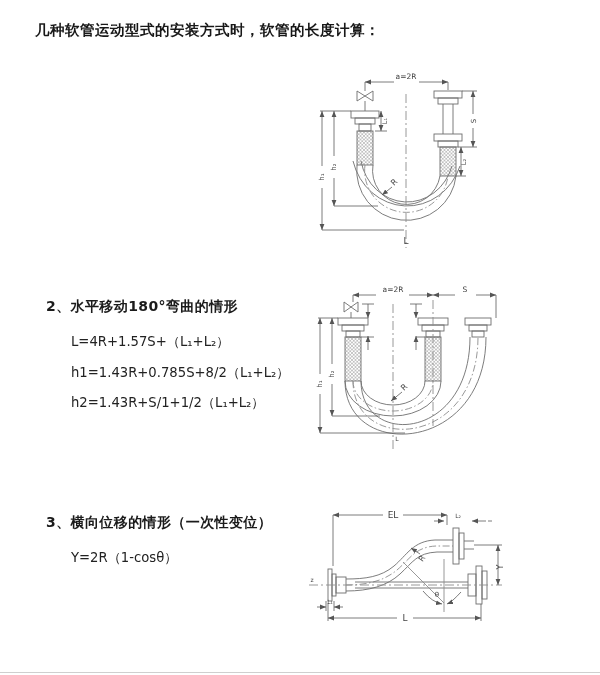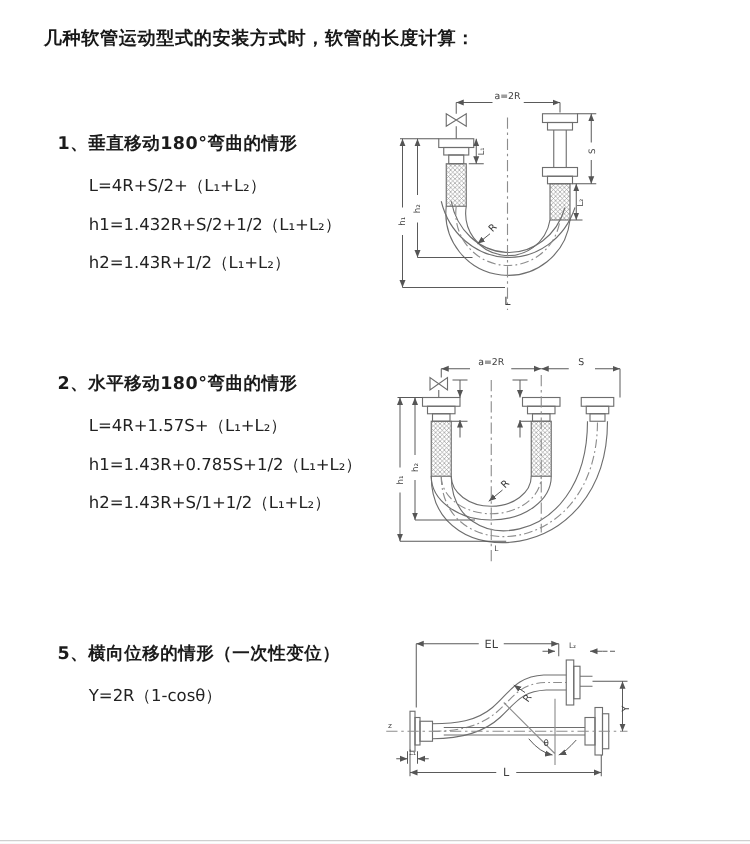--- a/index.html
+++ b/index.html
@@ -20,26 +20,20 @@
   .dimtext{fill:#3f3f3f;font-family:"DejaVu Sans","Liberation Sans",sans-serif;}
   .page-bottom-line{position:absolute;left:0;top:672px;width:600px;height:1px;background:#cfcfcf;}
 </style>
 </head>
 <body>
 
 <div class="page">
 
   <h1 class="title">几种软管运动型式的安装方式时，软管的长度计算：</h1>
 
-  <section class="sec" style="top:106px">
-    <div class="sec-head">1、垂直移动180°弯曲的情形</div>
-    <div class="formula">L=4R+S/2+（L₁+L₂）</div>
-    <div class="formula">h1=1.432R+S/2+1/2（L₁+L₂）</div>
-    <div class="formula">h2=1.43R+1/2（L₁+L₂）</div>
-  </section>
 
   <div class="diagram" style="left:308px;top:66px">
     <svg width="280" height="192" viewBox="0 0 280 192">
       <defs>
         <marker id="ar1" viewBox="0 0 8 8" refX="7.5" refY="4" markerWidth="8" markerHeight="8" orient="auto-start-reverse">
           <path d="M0,1 L7.5,4 L0,7 z" fill="#555"></path>
         </marker>
         <pattern id="br1" width="3.5" height="3.5" patternUnits="userSpaceOnUse">
           <path d="M0,3.5 L3.5,0 M0,0 L3.5,3.5" stroke="#909090" stroke-width="0.5" fill="none"></path>
         </pattern>
@@ -94,21 +88,21 @@
       <text class="dimtext" x="168" y="55" font-size="7" text-anchor="middle" transform="rotate(-90 168 55)">S</text>
       <text class="dimtext" x="158" y="96" font-size="6.5" text-anchor="middle" transform="rotate(-90 158 96)">L₂</text>
       <text class="dimtext" x="88" y="118" font-size="8" text-anchor="middle" transform="rotate(-45 88 118)">R</text>
       <text class="dimtext" x="98" y="178" font-size="9" text-anchor="middle" fill="#333">L</text>
     </svg>
   </div>
 
   <section class="sec" style="top:298px">
     <div class="sec-head">2、水平移动180°弯曲的情形</div>
     <div class="formula">L=4R+1.57S+（L₁+L₂）</div>
-    <div class="formula">h1=1.43R+0.785S+1/2（L₁+L₂）</div>
+    <div class="formula">h1=1.43R+0.785S+8/2（L₁+L₂）</div>
     <div class="formula">h2=1.43R+S/1+1/2（L₁+L₂）</div>
   </section>
 
   <div class="diagram" style="left:310px;top:276px">
     <svg width="285" height="196" viewBox="0 0 285 196">
       <defs>
         <marker id="ar2" viewBox="0 0 8 8" refX="7.5" refY="4" markerWidth="8" markerHeight="8" orient="auto-start-reverse">
           <path d="M0,1 L7.5,4 L0,7 z" fill="#555"></path>
         </marker>
         <pattern id="br2" width="3.5" height="3.5" patternUnits="userSpaceOnUse">
@@ -165,21 +159,21 @@
       <text class="dimtext" x="83" y="16" font-size="7.5" text-anchor="middle">a=2R</text>
       <text class="dimtext" x="155" y="16" font-size="7.5" text-anchor="middle">S</text>
       <text class="dimtext" x="12" y="108" font-size="7" text-anchor="middle" transform="rotate(-90 12 108)">h₁</text>
       <text class="dimtext" x="24" y="98" font-size="7" text-anchor="middle" transform="rotate(-90 24 98)">h₂</text>
       <text class="dimtext" x="96" y="113" font-size="8" text-anchor="middle" transform="rotate(-45 96 113)">R</text>
       <text class="dimtext" x="87" y="165" font-size="6" text-anchor="middle" fill="#777">L</text>
     </svg>
   </div>
 
   <section class="sec" style="top:514px">
-    <div class="sec-head">5、横向位移的情形（一次性变位）</div>
+    <div class="sec-head">3、横向位移的情形（一次性变位）</div>
     <div class="formula">Y=2R（1-cosθ）</div>
   </section>
 
   <div class="diagram" style="left:295px;top:502px">
     <svg width="300" height="142" viewBox="0 0 300 142">
       <defs>
         <marker id="ar3" viewBox="0 0 8 8" refX="7.5" refY="4" markerWidth="8" markerHeight="8" orient="auto-start-reverse">
           <path d="M0,1 L7.5,4 L0,7 z" fill="#555"></path>
         </marker>
       </defs>

